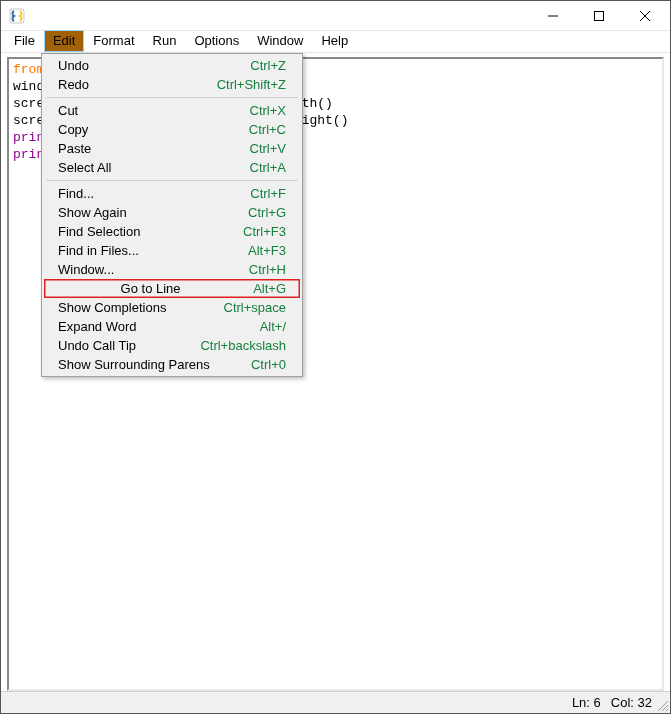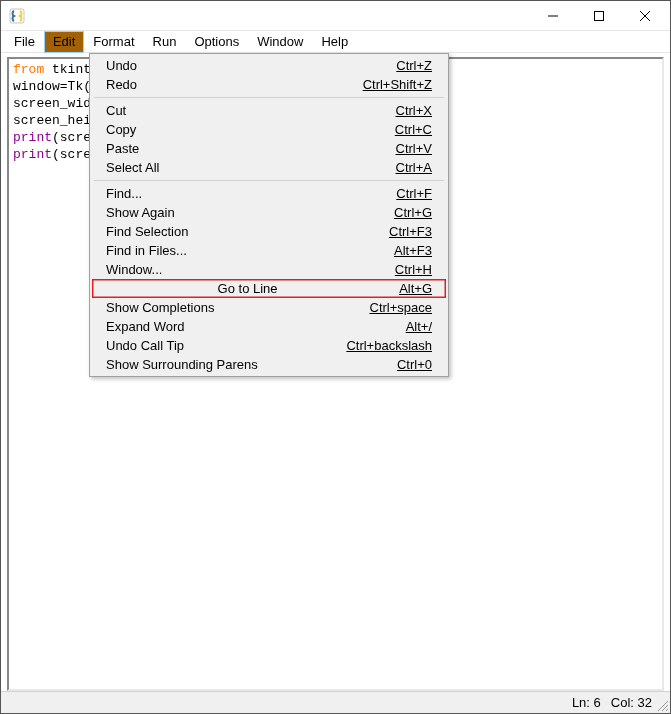--- a/index.html
+++ b/index.html
@@ -31,21 +31,21 @@
       display: flex; align-items: center; justify-content: center;
       font-family: "Segoe UI Symbol", sans-serif;
       font-size: 10px;
       color: #000;
       cursor: default;
     }
     .menubar {
       height: 22px;
       background: #fff;
       display: flex;
-      align-items: center;
+      align-items: flex-end;
       padding: 0 4px;
       border-bottom: 1px solid #e5e5e5;
     }
     .menuitem {
       padding: 0 9px;
       line-height: 22px;
       font-size: 13px;
       cursor: default;
     }
     .menuitem.open {
@@ -67,39 +67,38 @@
       padding: 2px 4px;
       white-space: pre;
       overflow: hidden;
     }
     .kw { color: #ff7700; }
     .pr { color: #900090; }
     .dropdown {
       position: absolute;
       top: 52px;
       left: 40px;
-      width: 360px;
+      width: 262px;
       background: #f0f0f0;
       border: 1px solid #a0a0a0;
       box-shadow: 2px 2px 4px rgba(0,0,0,.25);
       padding: 2px;
       z-index: 10;
-      margin-left: 48px;
     }
     .dd-row {
       display: flex;
       height: 19px;
       line-height: 19px;
       font-size: 13px;
       padding: 0 14px;
       cursor: default;
       position: relative;
     }
     .dd-label { flex: 1; }
-    .dd-shortcut { color: #000000; padding-left: 10px; text-decoration: underline; }
+    .dd-shortcut { color: #15803d; padding-left: 10px; }
     .dd-sep {
       height: 1px;
       background: #d0d0d0;
       margin: 3px 2px;
     }
     .dd-row.highlighted {
       box-shadow: inset 0 0 0 1.5px #e02020;
       text-align: center;
     }
     .statusbar {

